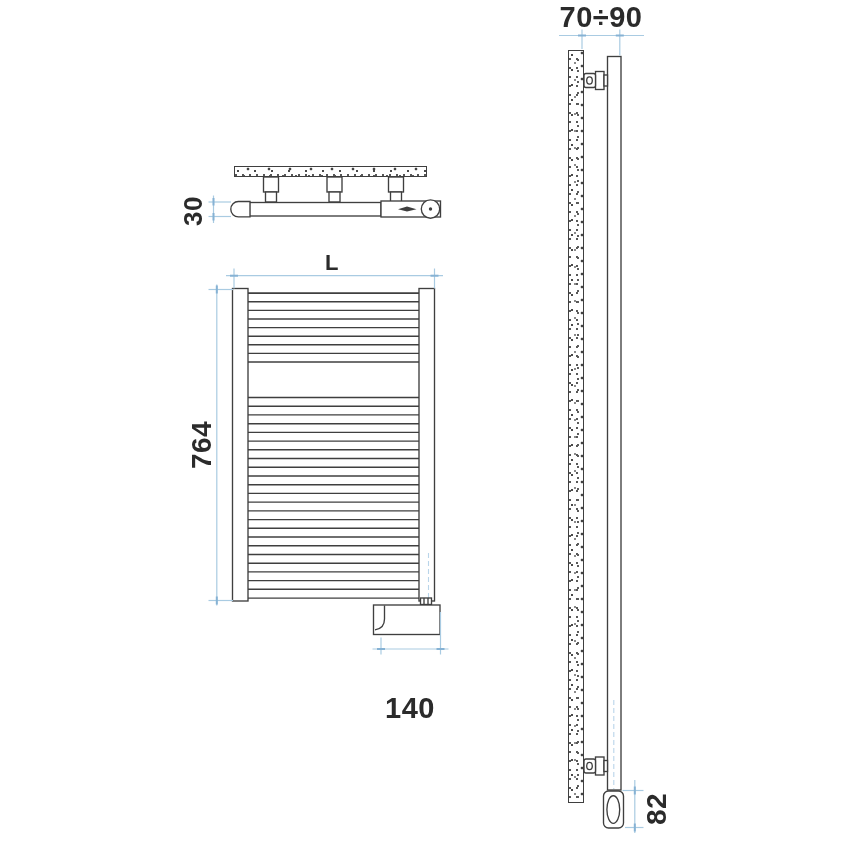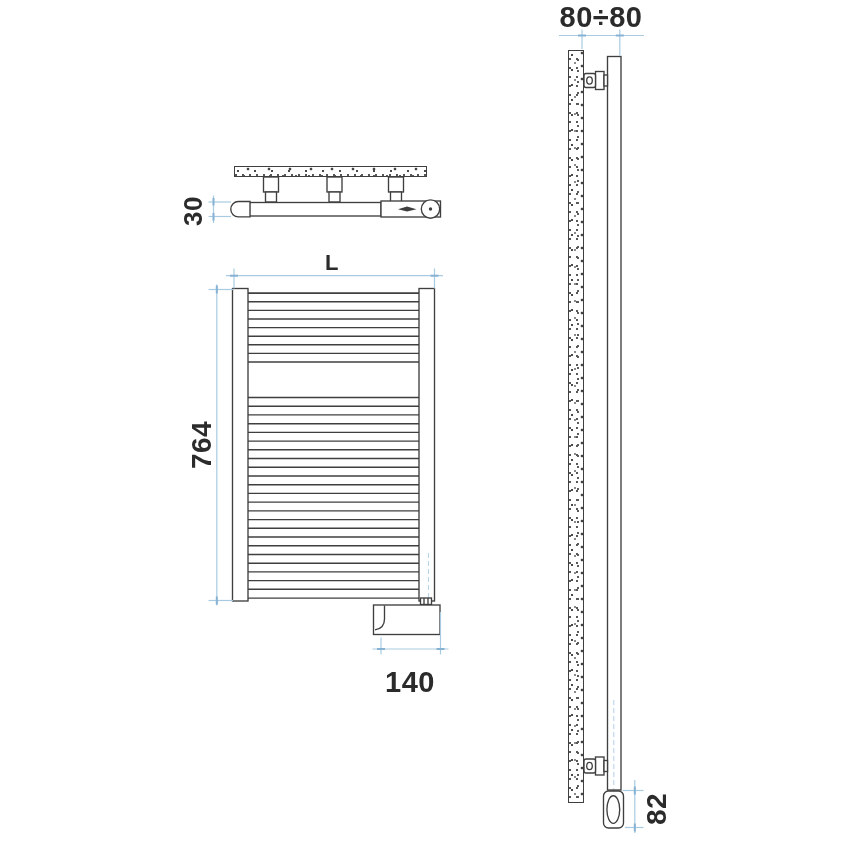--- a/index.html
+++ b/index.html
@@ -31,21 +31,21 @@
     font-weight:bold;
     white-space:nowrap;
     transform:translate(-50%,-50%);
     line-height:1;
     letter-spacing:0.5px;
   }
   .rot{transform:translate(-50%,-50%) rotate(-90deg);}
   .lbl-30 {left:193px;  top:211px;  font-size:26px;}
   .lbl-L  {left:332px;  top:263px;  font-size:22px;}
   .lbl-764{left:202px;  top:445px;  font-size:28px;}
-  .lbl-140{left:410px;  top:682px;  font-size:29px;}
+  .lbl-140{left:410px;  top:708px;  font-size:29px;}
   .lbl-8090{left:601px; top:17px;   font-size:29px;}
   .lbl-82 {left:657px;  top:809px;  font-size:28px;}
   
   .ln  {stroke:#3f3f3f;stroke-width:1.35;fill:none;}
   .lnf {stroke:#3f3f3f;stroke-width:1.35;fill:#ffffff;}
   .dim {stroke:#a9cbe2;stroke-width:1.2;fill:none;}
   .tick{stroke:#86b2d4;stroke-width:2;fill:none;}
   .cl  {stroke:#b9d5ea;stroke-width:1.1;fill:none;stroke-dasharray:5 3;}
   #rungs line{stroke:#3f3f3f;stroke-width:1.4;}
   #rungs line:first-child{stroke-width:1.7;}
@@ -206,15 +206,15 @@
         <line class="tick" x1="634.8" y1="786.5" x2="634.8" y2="794.5"></line>
         <line class="tick" x1="634.8" y1="823.5" x2="634.8" y2="831.5"></line>
       </g>
     </g>
   </svg>
 
   <div class="dim-label rot lbl-30">30</div>
   <div class="dim-label lbl-L">L</div>
   <div class="dim-label rot lbl-764">764</div>
   <div class="dim-label lbl-140">140</div>
-  <div class="dim-label lbl-8090">80÷80</div>
+  <div class="dim-label lbl-8090">70÷90</div>
   <div class="dim-label rot lbl-82">82</div>
 </div>
 
 </body></html>

